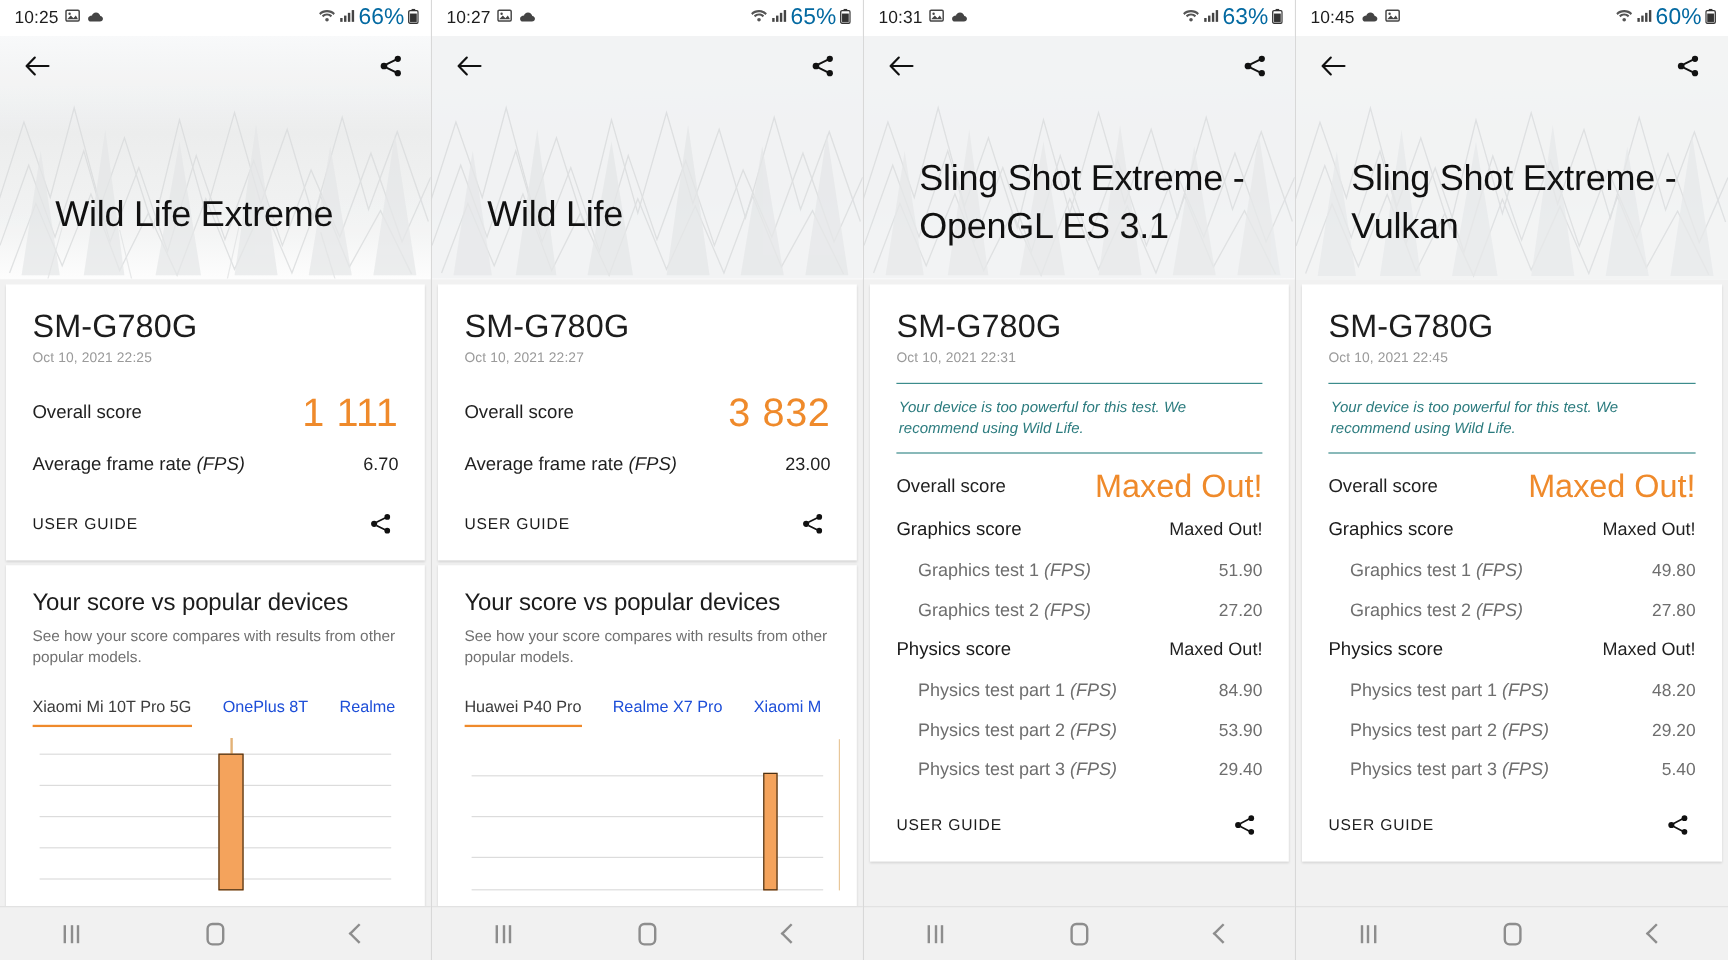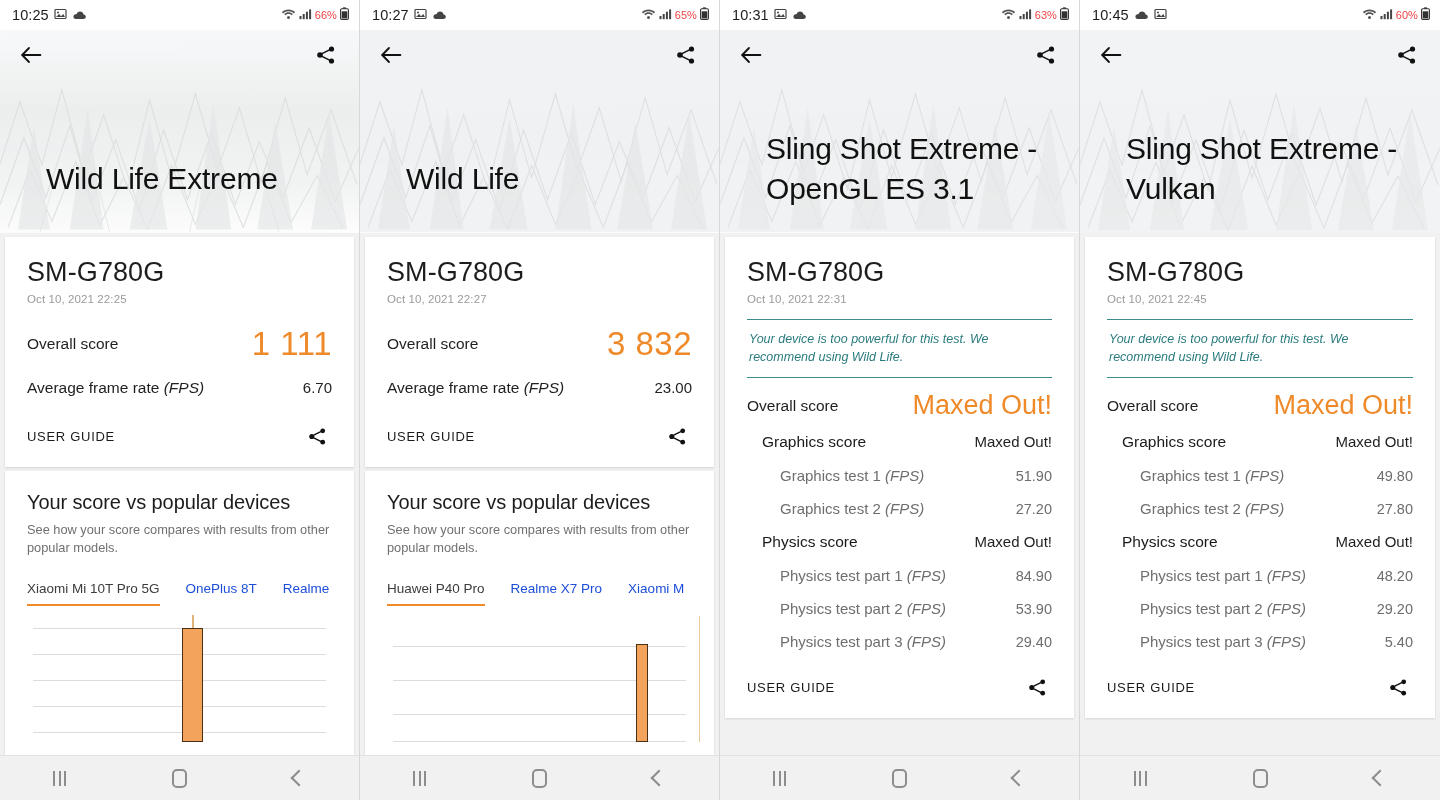--- a/index.html
+++ b/index.html
@@ -24,21 +24,21 @@
     height: 30px; flex: 0 0 30px;
     background: #ffffff;
     display: flex; align-items: center;
     padding: 0 10px 0 12px;
     font-size: 14.5px; color: #1b1b1b;
     letter-spacing: .1px;
   }
   .sb-left { display: flex; align-items: center; gap: 5px; }
   .sb-time { font-size: 14.5px; color: #1d1d1d; }
   .sb-right { margin-left: auto; display: flex; align-items: center; gap: 3px; }
-  .sb-batt-text { font-size: 11px; color: #ef4444; }
+  .sb-batt-text { font-size: 19px; color: #0369a1; }
   .ico { display: inline-block; vertical-align: middle; }
 
   
   .hero {
     flex: 0 0 203px;
     position: relative;
     overflow: hidden;
     background: linear-gradient(178deg,#f7f8f9 0%,#f3f4f5 26%,#eeeff0 55%,#f6f7f7 82%,#fdfdfd 100%);
   }
   .hero-tex { position: absolute; inset: 0; opacity: .92; }
@@ -77,21 +77,21 @@
   .row.overall { padding: 22px 0 8px 0; align-items: center; }
   .row.overall.compact { padding: 14px 0 6px 0; }
   .row-label { font-size: 15.5px; color: #1f1f1f; }
   .row-label.sub { font-size: 15px; color: #6e6e6e; padding-left: 18px; }
   .row-label.bold { color: #1a1a1a; }
   .row-val { font-size: 15px; color: #1f1f1f; }
   .row-val.sub { color: #6e6e6e; font-size: 14.5px; }
   .it { font-style: italic; }
   .score-big { font-size: 33px; color: #ef8a2b; letter-spacing: .5px; line-height: 1; }
   .score-max { font-size: 27px; color: #ef8a2b; line-height: 1; }
-  .row.dense { padding: 8px 0 8px 0; margin-left: 15px; }
+  .row.dense { padding: 8px 0 8px 0; }
 
   .guide-row {
     display: flex; align-items: center; justify-content: space-between;
     padding: 14px 0 16px 0;
   }
   .guide-label { font-size: 13px; color: #1b1b1b; letter-spacing: .7px; }
 
   
   .cmp-title { font-size: 20px; color: #1c1c1c; letter-spacing: -.1px; }
   .cmp-sub { font-size: 12.8px; line-height: 18px; color: #707070; margin-top: 7px; }

